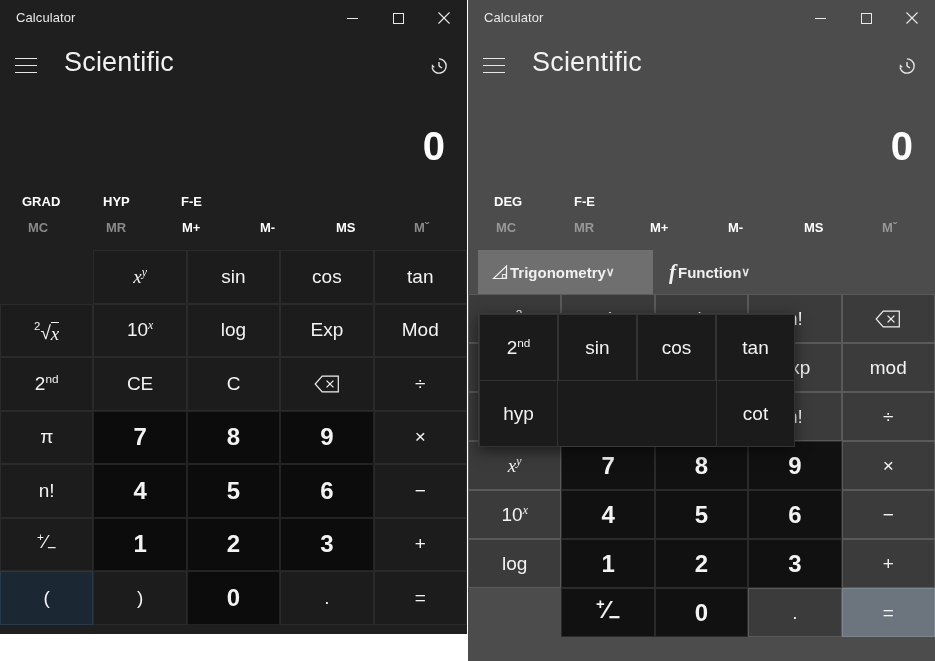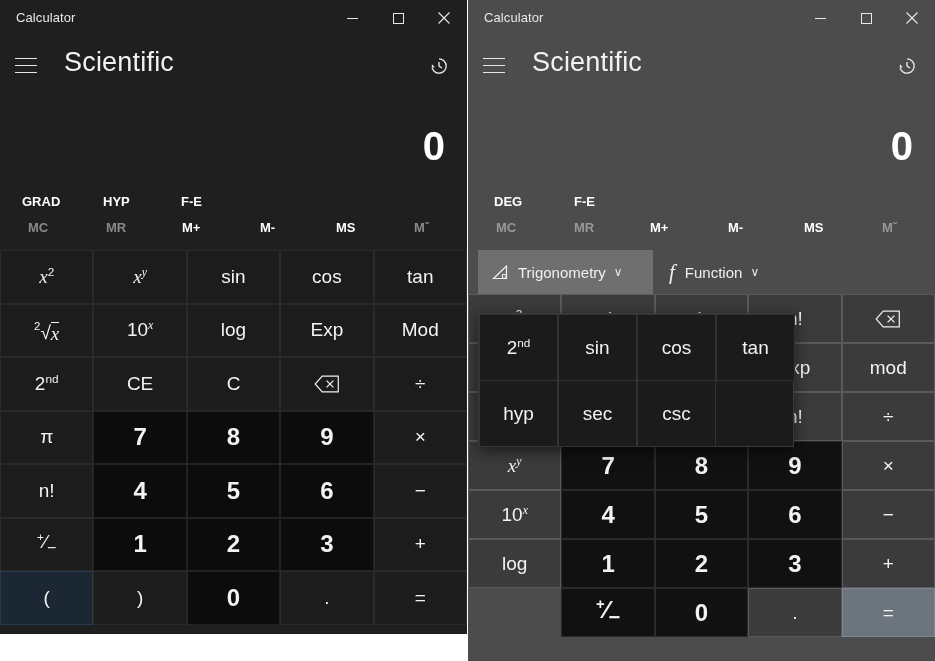--- a/index.html
+++ b/index.html
@@ -46,21 +46,21 @@
   .win.left .key.num{background:#0c0c0c;border:1px solid #232323;font-size:24px;font-weight:bold;}
   .win.left .key.hover{background:#1b2733;border:1px solid #27394a;}
 
   
   .win.right .key{background:#3b3b3b;border:1px solid #5a5a5a;font-size:19px;font-weight:400;color:#f3f3f3;}
   .win.right .key.num{background:#111111;border:1px solid #2b2b2b;font-size:24px;font-weight:bold;}
   .win.right .key.accent{background:#6c757e;border:1px solid #7d868e;}
 
   
   .funcbar{position:absolute;left:0;width:467px;height:44px;}
-  .fbtn{position:absolute;top:0;height:44px;display:flex;align-items:center;gap:8px;padding:0 14px;box-sizing:border-box;color:#f0f0f0;font-size:15px;}
+  .fbtn{position:absolute;top:0;height:44px;display:flex;align-items:center;padding:0 14px;box-sizing:border-box;color:#f0f0f0;font-size:15px;font-weight:bold;}
   .fbtn.active{background:#6f6f6f;}
   .chev{display:inline-block;}
 
   
   .flyout{position:absolute;background:#1b1b1b;border:1px solid #3a3a3a;box-sizing:border-box;box-shadow:0 4px 14px rgba(0,0,0,.55);}
   .fly-key{position:absolute;display:flex;align-items:center;justify-content:center;box-sizing:border-box;background:#1b1b1b;border:1px solid #333333;color:#f2f2f2;font-size:19px;}
 
   sup{font-size:.62em;vertical-align:super;line-height:0;}
   .ital{font-style:italic;font-family:"Liberation Serif",serif;}
   .rad{display:inline-flex;align-items:flex-start;}
@@ -124,23 +124,20 @@
     <div class="memrow">
         <div class="membtn mem-off" style="left: 24px;">MC</div>
         <div class="membtn mem-off" style="left: 102px;">MR</div>
         <div class="membtn mem-on" style="left: 178px;">M+</div>
         <div class="membtn mem-on" style="left: 256px;">M-</div>
         <div class="membtn mem-on" style="left: 332px;">MS</div>
         <div class="membtn mem-off" style="left: 410px;">Mˇ</div>
       </div>
 
     <div class="pad" style="height: 375px;">
-        <div class="key" style="left: 0px; top: 0px; width: 93.4px; height: 53.5px;">
-          <span><span class="ital">x</span><sup>2</sup></span>
-        </div>
         <div class="key" style="left: 93.4px; top: 0px; width: 93.4px; height: 53.5px;">
           <span><span class="ital">x</span><sup class="ital">y</sup></span>
         </div>
         <div class="key" style="left: 186.8px; top: 0px; width: 93.4px; height: 53.5px;">
           <span>sin</span>
         </div>
         <div class="key" style="left: 280.2px; top: 0px; width: 93.4px; height: 53.5px;">
           <span>cos</span>
         </div>
         <div class="key" style="left: 373.6px; top: 0px; width: 93.4px; height: 53.5px;">
@@ -440,22 +437,19 @@
         </div>
         <div class="fly-key" style="left: 158px; top: 0px; width: 79px; height: 67px;">
           <span>cos</span>
         </div>
         <div class="fly-key" style="left: 237px; top: 0px; width: 79px; height: 67px;">
           <span>tan</span>
         </div>
         <div class="fly-key" style="left: 0px; top: 66px; width: 79px; height: 67px;">
           <span>hyp</span>
         </div>
-        <div class="fly-key" style="left: 79px; top: 66px; width: 79px; height: 67px;">
-          <span>sec</span>
-        </div>
-        <div class="fly-key" style="left: 158px; top: 66px; width: 79px; height: 67px;">
-          <span>csc</span>
+        <div class="fly-key" style="left: 237px; top: 66px; width: 79px; height: 67px;">
+          <span>cot</span>
         </div>
       </div>
     </div>
 
 </div>
 
 </body></html>

